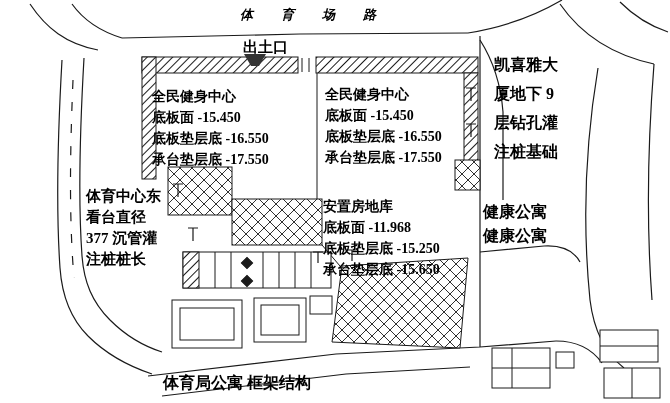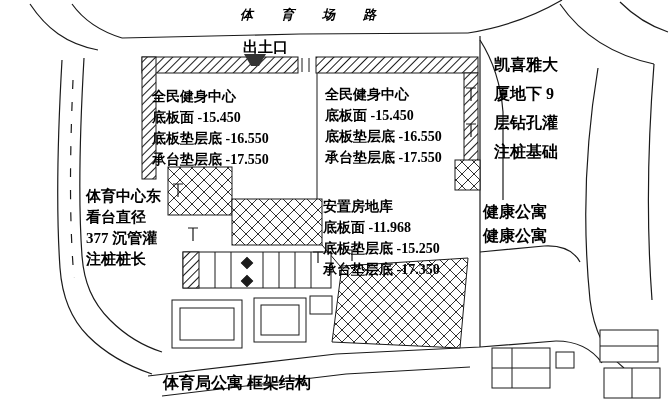--- a/index.html
+++ b/index.html
@@ -141,21 +141,21 @@
     <div>体育中心东</div>
     <div>看台直径</div>
     <div>377 沉管灌</div>
     <div>注桩桩长</div>
   </div>
 
   <div class="tblock zone" style="left:323px; top:196px;">
     <div>安置房地库</div>
     <div>底板面 -11.968</div>
     <div>底板垫层底 -15.250</div>
-    <div>承台垫层底 -17.350</div>
+    <div>承台垫层底 -15.650</div>
   </div>
 
   <div class="tblock health" style="left:483px; top:200px;">
     <div>健康公寓</div>
     <div>健康公寓</div>
   </div>
 
   <div class="tblock bottom-label" style="left:163px; top:373px;">体育局公寓  框架结构</div>
 
 </div>

